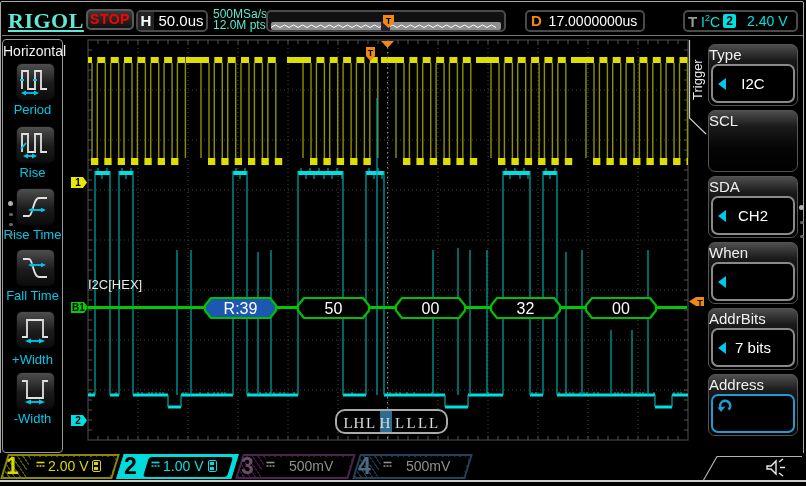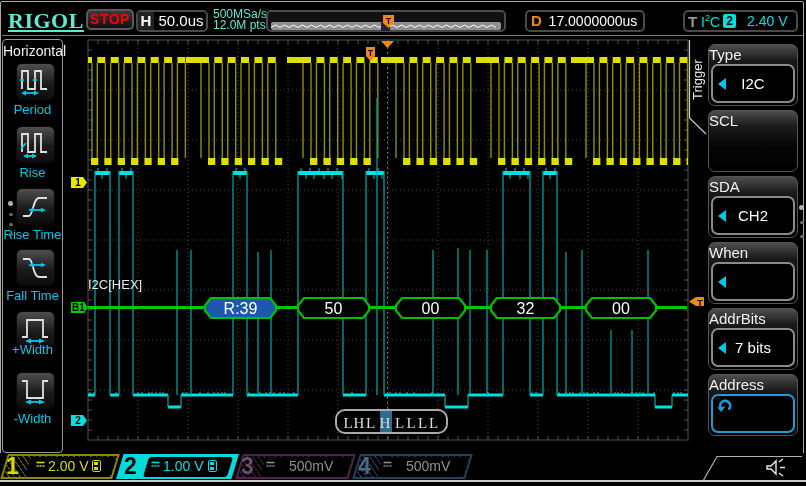--- a/index.html
+++ b/index.html
@@ -98,21 +98,21 @@
           <polygon points="9,12 14,9.8 14,14.2" fill="#00c8e8"></polygon>
           <polygon points="27,12 22,9.8 22,14.2" fill="#00c8e8"></polygon>
         </svg></div>
 <div class="llab" style="top:248px">Fall Time</div>
       <div class="lbtn" style="top:271px"><svg width="34" height="30" viewBox="0 0 34 30">
           <path d="M3 22 H8 V5 H24 V22 H29" stroke="#e0e0e0" stroke-width="1.8" fill="none"></path>
           <path d="M11 26 H21" stroke="#00c8e8" stroke-width="1.8" fill="none"></path>
           <polygon points="6,26 12,23.5 12,28.5" fill="#00c8e8"></polygon>
           <polygon points="26,26 20,23.5 20,28.5" fill="#00c8e8"></polygon>
         </svg></div>
-<div class="llab" style="top:302px">+Width</div>
+<div class="llab" style="top:312px">+Width</div>
       <div class="lbtn" style="top:332px"><svg width="34" height="30" viewBox="0 0 34 30">
           <path d="M3 5 H8 V22 H24 V5 H29" stroke="#e0e0e0" stroke-width="1.8" fill="none"></path>
           <path d="M11 26 H21" stroke="#00c8e8" stroke-width="1.8" fill="none"></path>
           <polygon points="6,26 12,23.5 12,28.5" fill="#00c8e8"></polygon>
           <polygon points="26,26 20,23.5 20,28.5" fill="#00c8e8"></polygon>
         </svg></div>
 <div class="llab" style="top:371px">-Width</div>
       <div style="position:absolute;left:5px;top:161px;width:5px;height:5px;border-radius:50%;background:#b0b0b0"></div>
       <div style="position:absolute;left:6px;top:172.5px;width:3.5px;height:3.5px;border-radius:50%;background:#666"></div>
       <div style="position:absolute;left:6px;top:182.5px;width:3.5px;height:3.5px;border-radius:50%;background:#666"></div>

